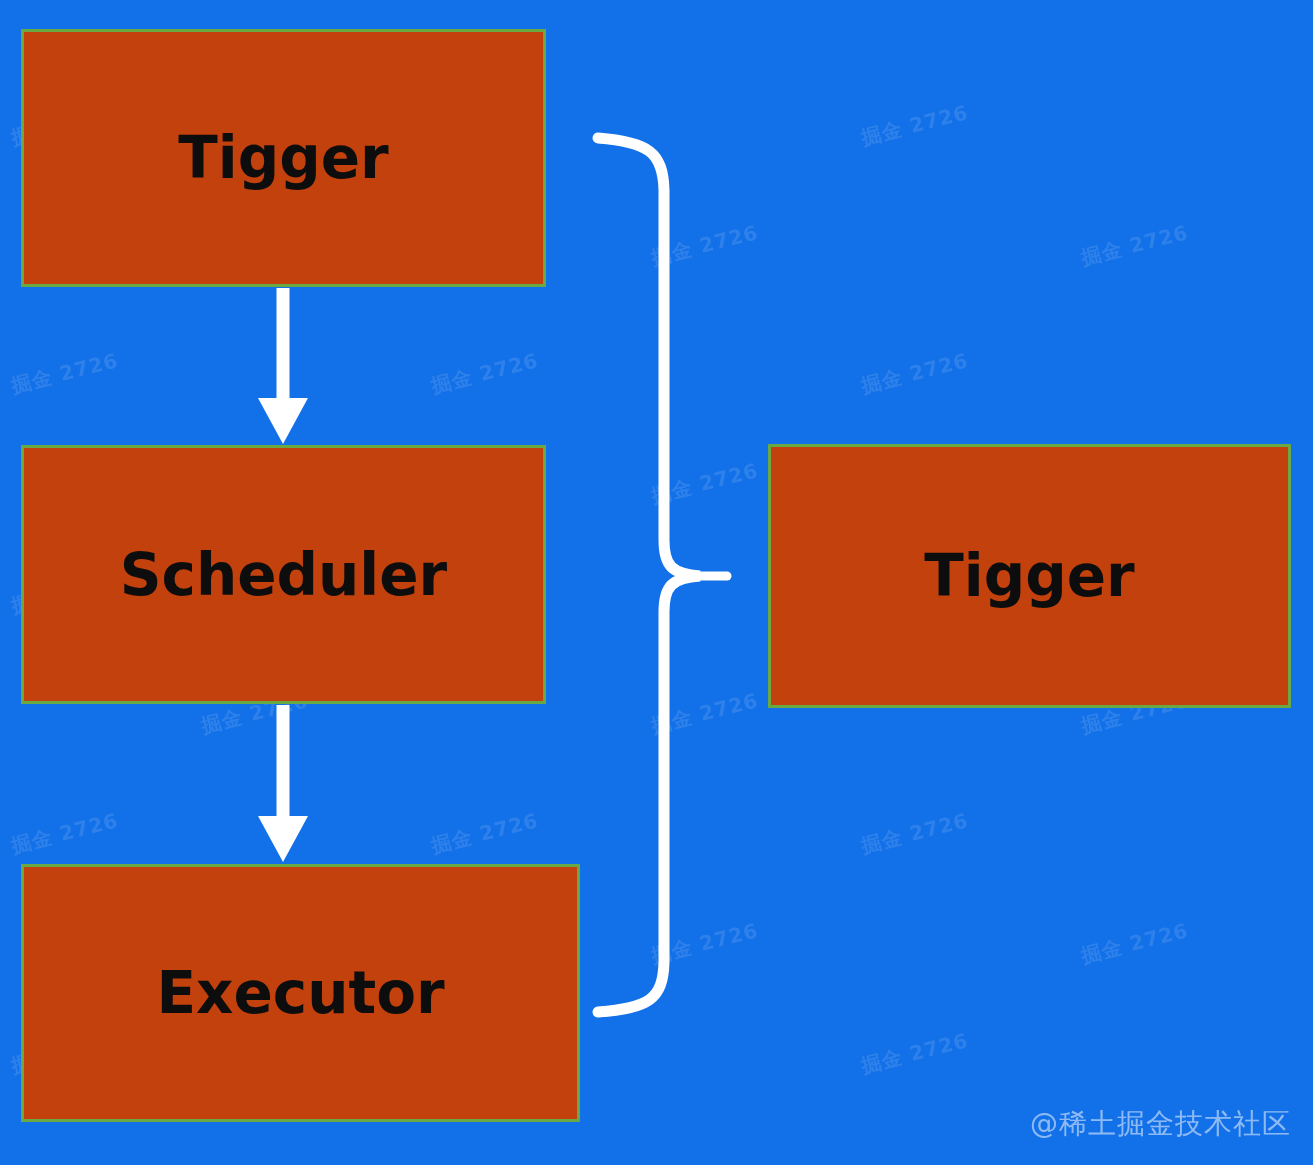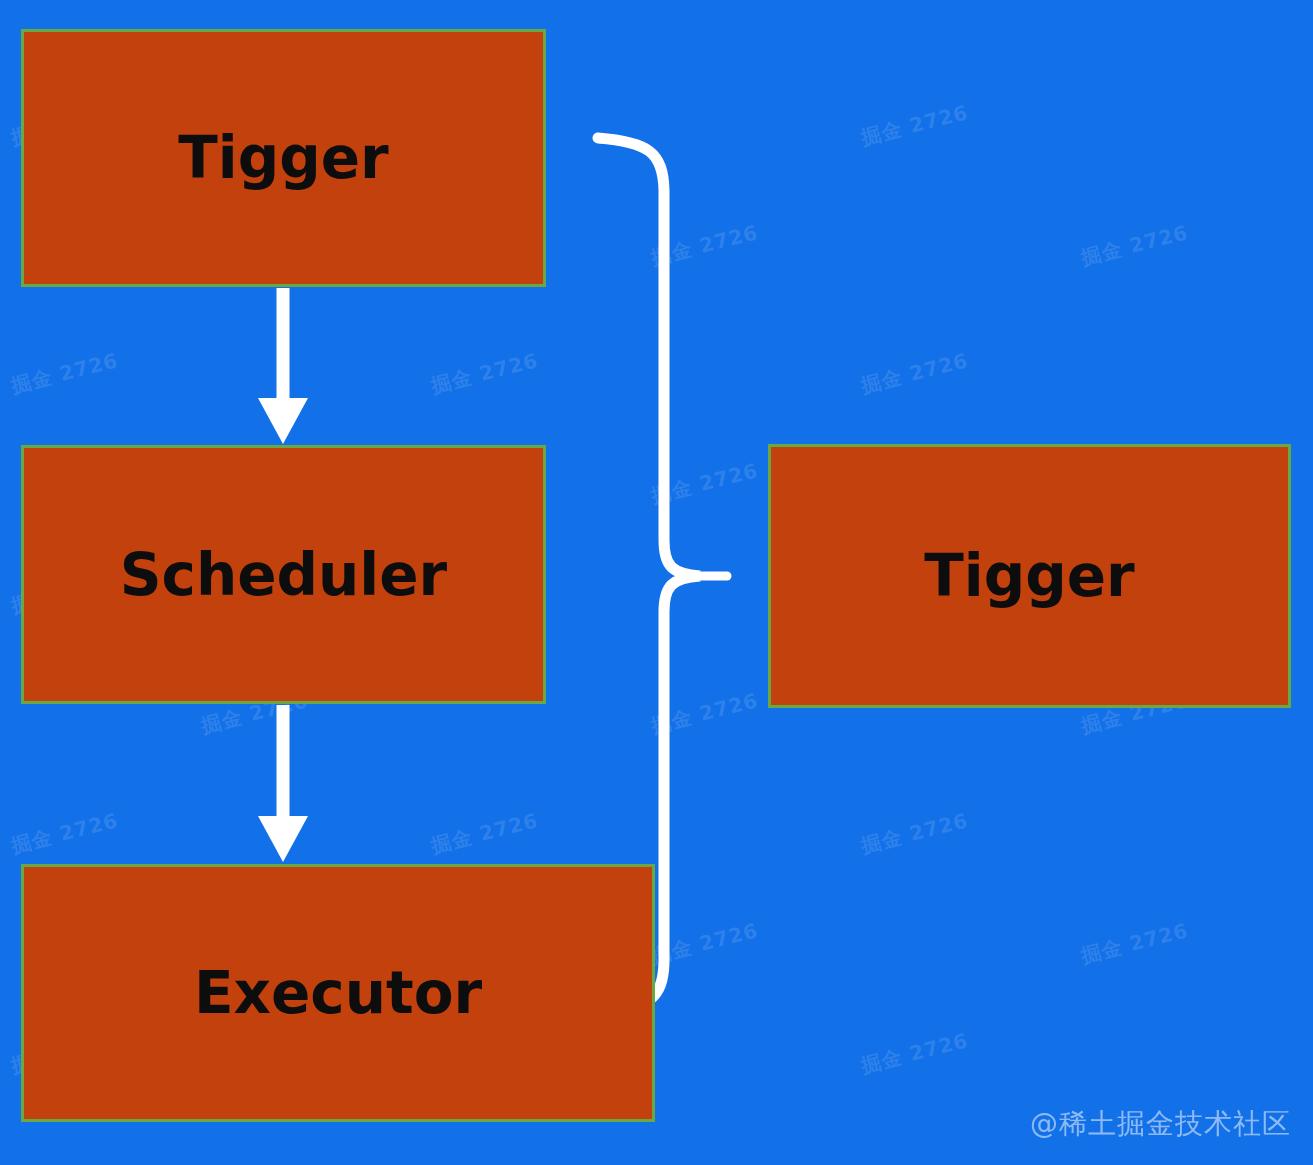--- a/index.html
+++ b/index.html
@@ -131,21 +131,21 @@
   </svg>
 
   <div class="node-box" style="left:21px; top:29px; width:525px; height:258px;">
     <span class="node-label">Tigger</span>
   </div>
 
   <div class="node-box" style="left:21px; top:445px; width:525px; height:259px;">
     <span class="node-label">Scheduler</span>
   </div>
 
-  <div class="node-box" style="left:21px; top:864px; width:634px; height:258px;">
+  <div class="node-box" style="left:21px; top:864px; width:559px; height:258px;">
     <span class="node-label">Executor</span>
   </div>
 
   <div class="node-box" style="left:768px; top:444px; width:523px; height:264px;">
     <span class="node-label">Tigger</span>
   </div>
 
   <div class="corner-watermark">@稀土掘金技术社区</div>
 
 </div>

